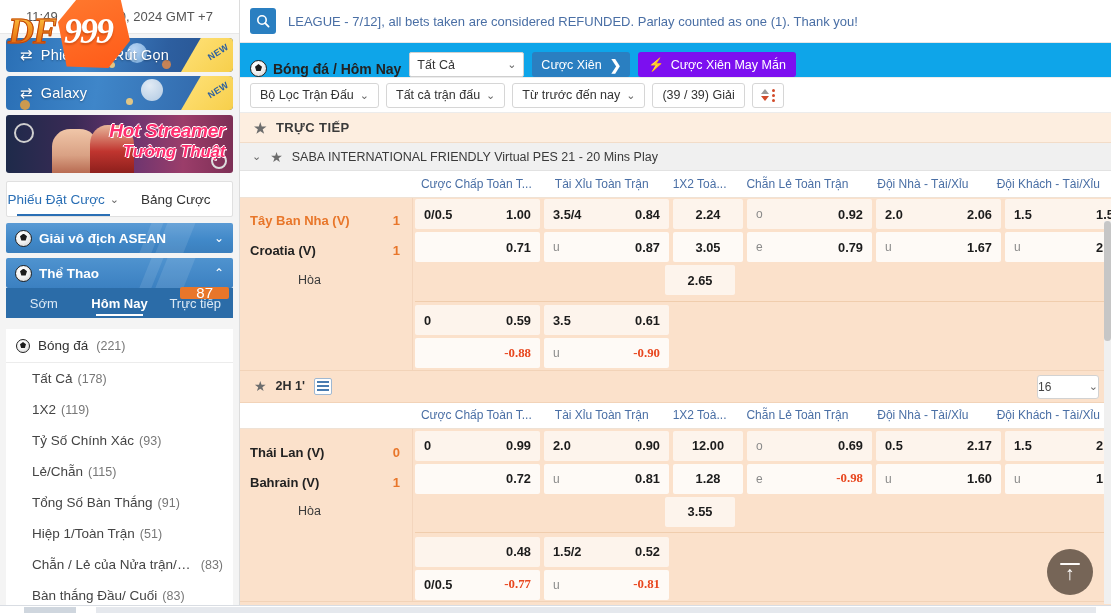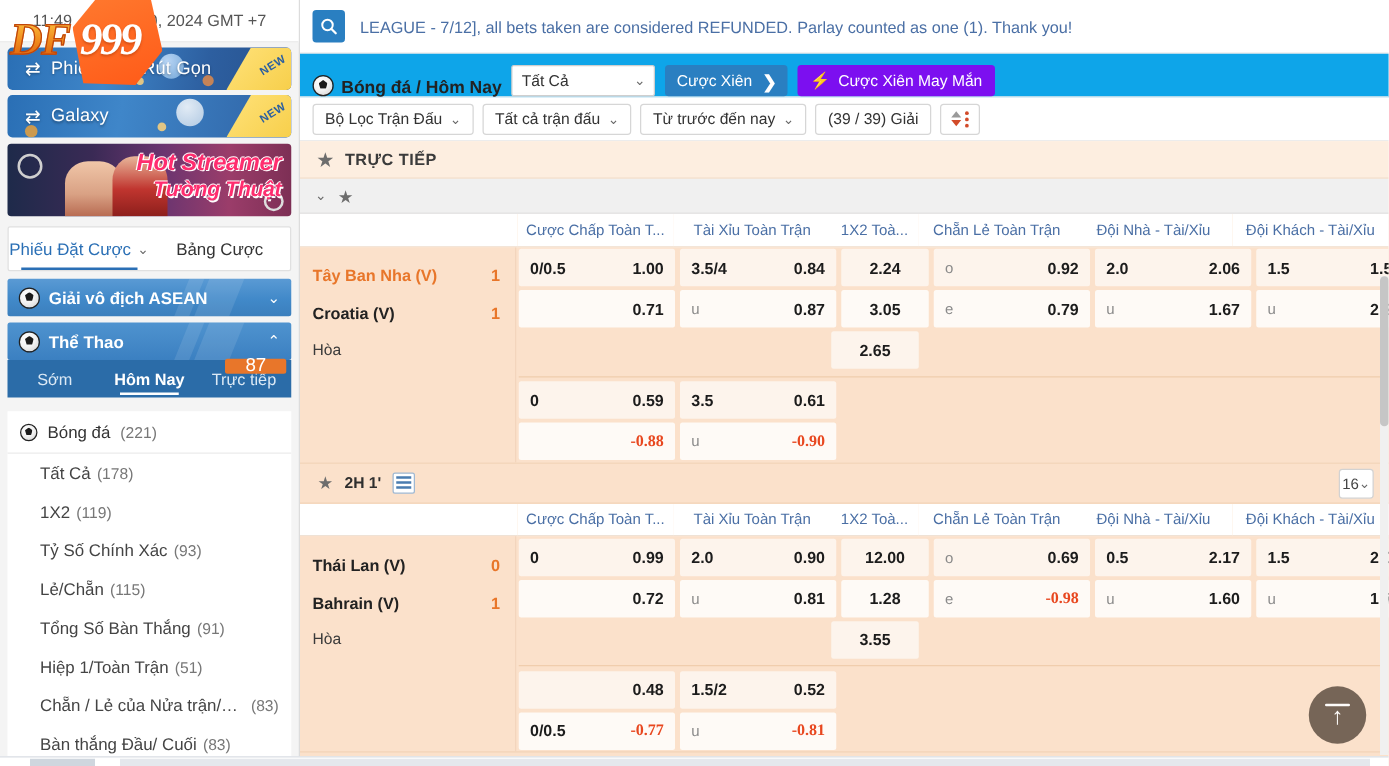--- a/index.html
+++ b/index.html
@@ -209,21 +209,21 @@
   .match { position: relative; background: #fbe1cb; }
   .match-grid { display: flex; }
   .teamcell {
     width: 173px; flex: 0 0 173px; background: #fbe1cb; padding: 8px 0 6px 0;
     border-right: 1px solid #f3d5bd;
   }
   .team-row { height: 30px; display: flex; align-items: center; padding: 0 12px 0 10px; }
   .team-name { font-size: 13px; font-weight: bold; color: #222; white-space: nowrap; overflow: hidden; text-overflow: ellipsis; }
   .team-name.home { color: #e8762a; }
   .team-score { margin-left: auto; font-size: 13px; font-weight: bold; color: #e8762a; padding-left: 8px; }
-  .draw-row { height: 28px; display: flex; align-items: center; padding: 0 10px; font-size: 12.5px; color: #3a3a3a; }
+  .draw-row { height: 28px; display: flex; align-items: center; padding: 0 10px; font-size: 12.5px; color: #3a3a3a; margin-left: 48px; }
 
   .oddscell-wrap { flex: 1; min-width: 0; }
   .oddsline { display: flex; }
   .ocell {
     height: 30px; display: flex; align-items: center; justify-content: space-between;
     padding: 12px 9px; margin: 1.5px 2px; border-radius: 2px;
     font-size: 12.8px; font-weight: bold; color: #1c1c1c; background: #fdf4ec; cursor: pointer;
   }
   .ocell.solid { background: #fefaf6; }
   .ocell .hdcp { font-weight: bold; color: #1c1c1c; }
@@ -241,23 +241,23 @@
     height: 33px; background: #fbe1cb; display: flex; align-items: center; gap: 9px; padding: 0 14px;
     border-top: 1px solid #f2d3b8; border-bottom: 1px solid #f2d3b8; position: relative;
   }
   .status-label { font-size: 12.5px; font-weight: bold; color: #2e2e2e; }
   .stat-icon {
     width: 18px; height: 17px; border: 1px solid #9fb8d2; border-radius: 2px; background: #fff;
     display: flex; flex-direction: column; justify-content: center; gap: 2px; padding: 2px; cursor: pointer;
   }
   .stat-icon i { display: block; height: 2px; background: #4a7cb0; }
   .cnt-select {
-    position: absolute; right: 12px; top: 4px; width: 28px; height: 24px;
+    position: absolute; right: 12px; top: 4px; width: 62px; height: 24px;
     border: 1px solid #d2d2d2; border-radius: 3px; background: #fff;
-    display: flex; align-items: center; justify-content: center; padding: 0 10px;
+    display: flex; align-items: center; justify-content: space-between; padding: 0 0;
     font-size: 12px; color: #444; cursor: pointer;
   }
 
   .totop {
     position: absolute; right: 18px; bottom: 18px; width: 46px; height: 46px; border-radius: 50%;
     background: #6b5b4e; display: flex; flex-direction: column; align-items: center; justify-content: center;
     cursor: pointer; z-index: 30; opacity: .92;
   }
   .totop .bar { width: 20px; height: 2.5px; background: #fff; border-radius: 2px; margin-bottom: 2px; }
   .totop .arw { color: #fff; font-size: 19px; line-height: 14px; }
@@ -471,20 +471,21 @@
     <div class="board">
 
       <div class="live-head">
         <span class="star">★</span>
         <span>TRỰC TIẾP</span>
       </div>
 
       <div class="league-head">
         <span class="chev">⌄</span>
         <span class="star">★</span>
+        <span>SABA INTERNATIONAL FRIENDLY Virtual PES 21 - 20 Mins Play</span>
       </div>
 
       <table class="odds">
         <colgroup>
             <col class="colteam">
             <col class="colA">
             <col class="colB">
             <col class="colC">
             <col class="colD">
             <col class="colE">

